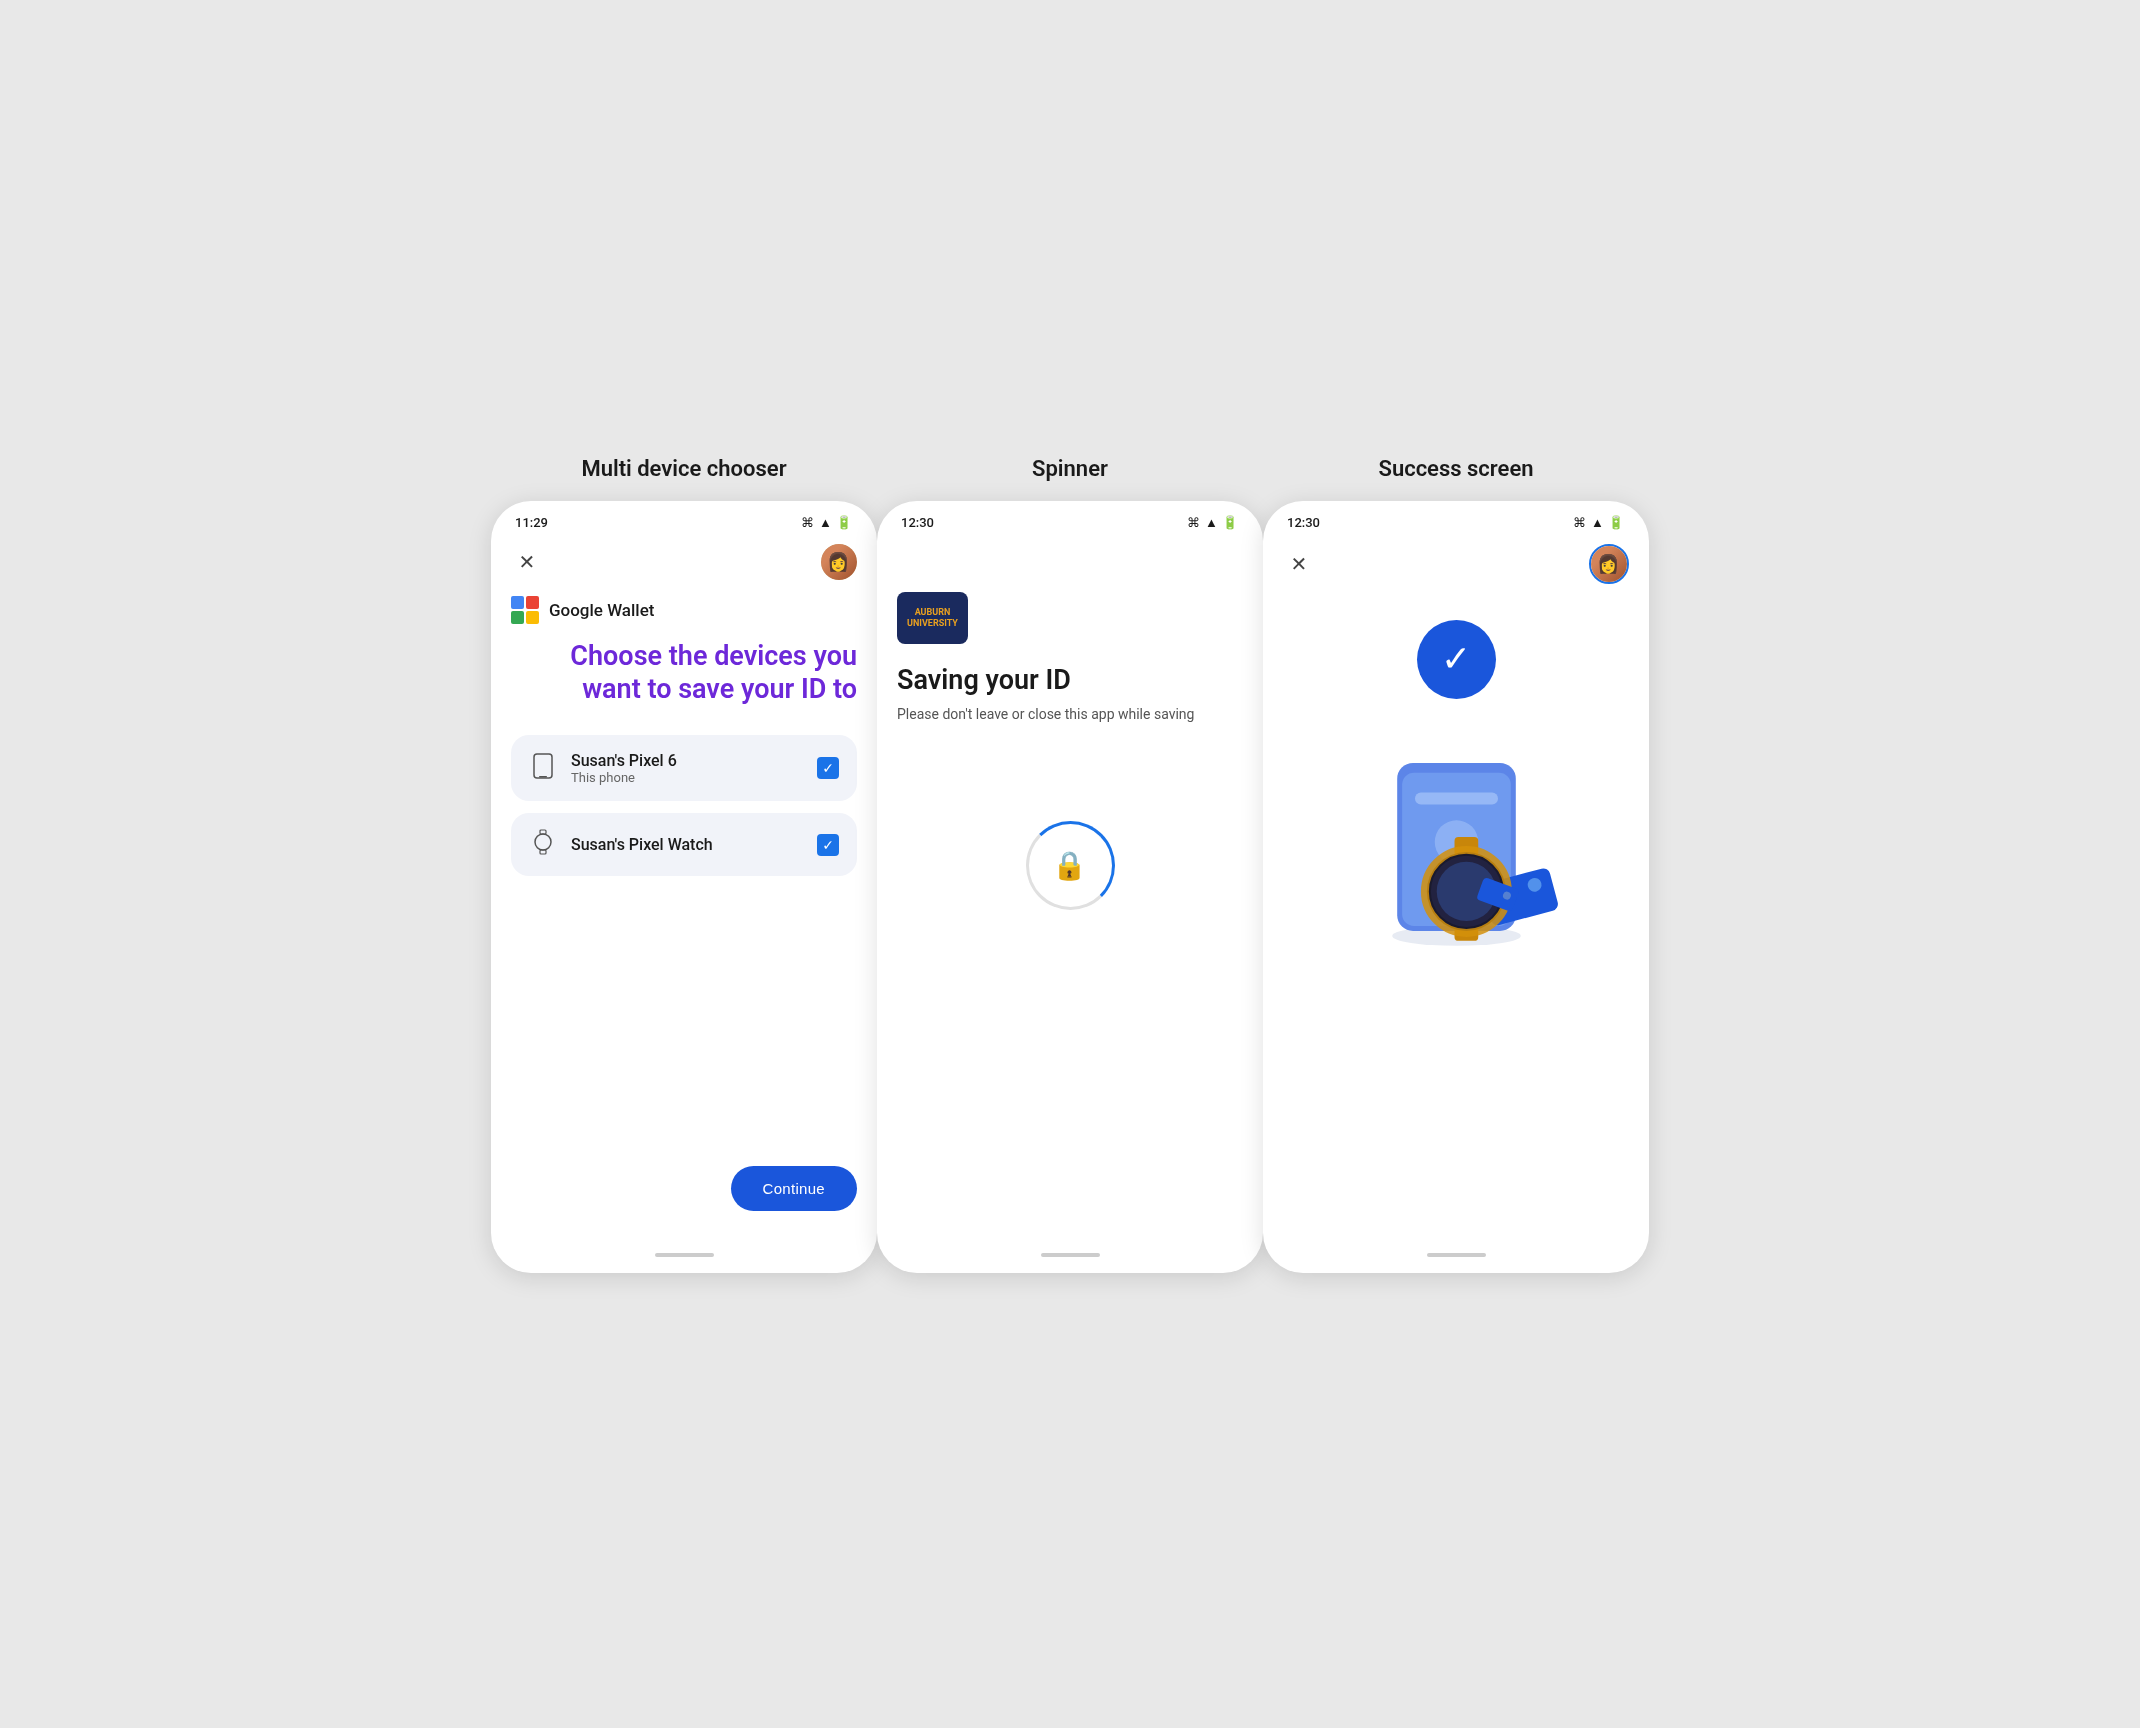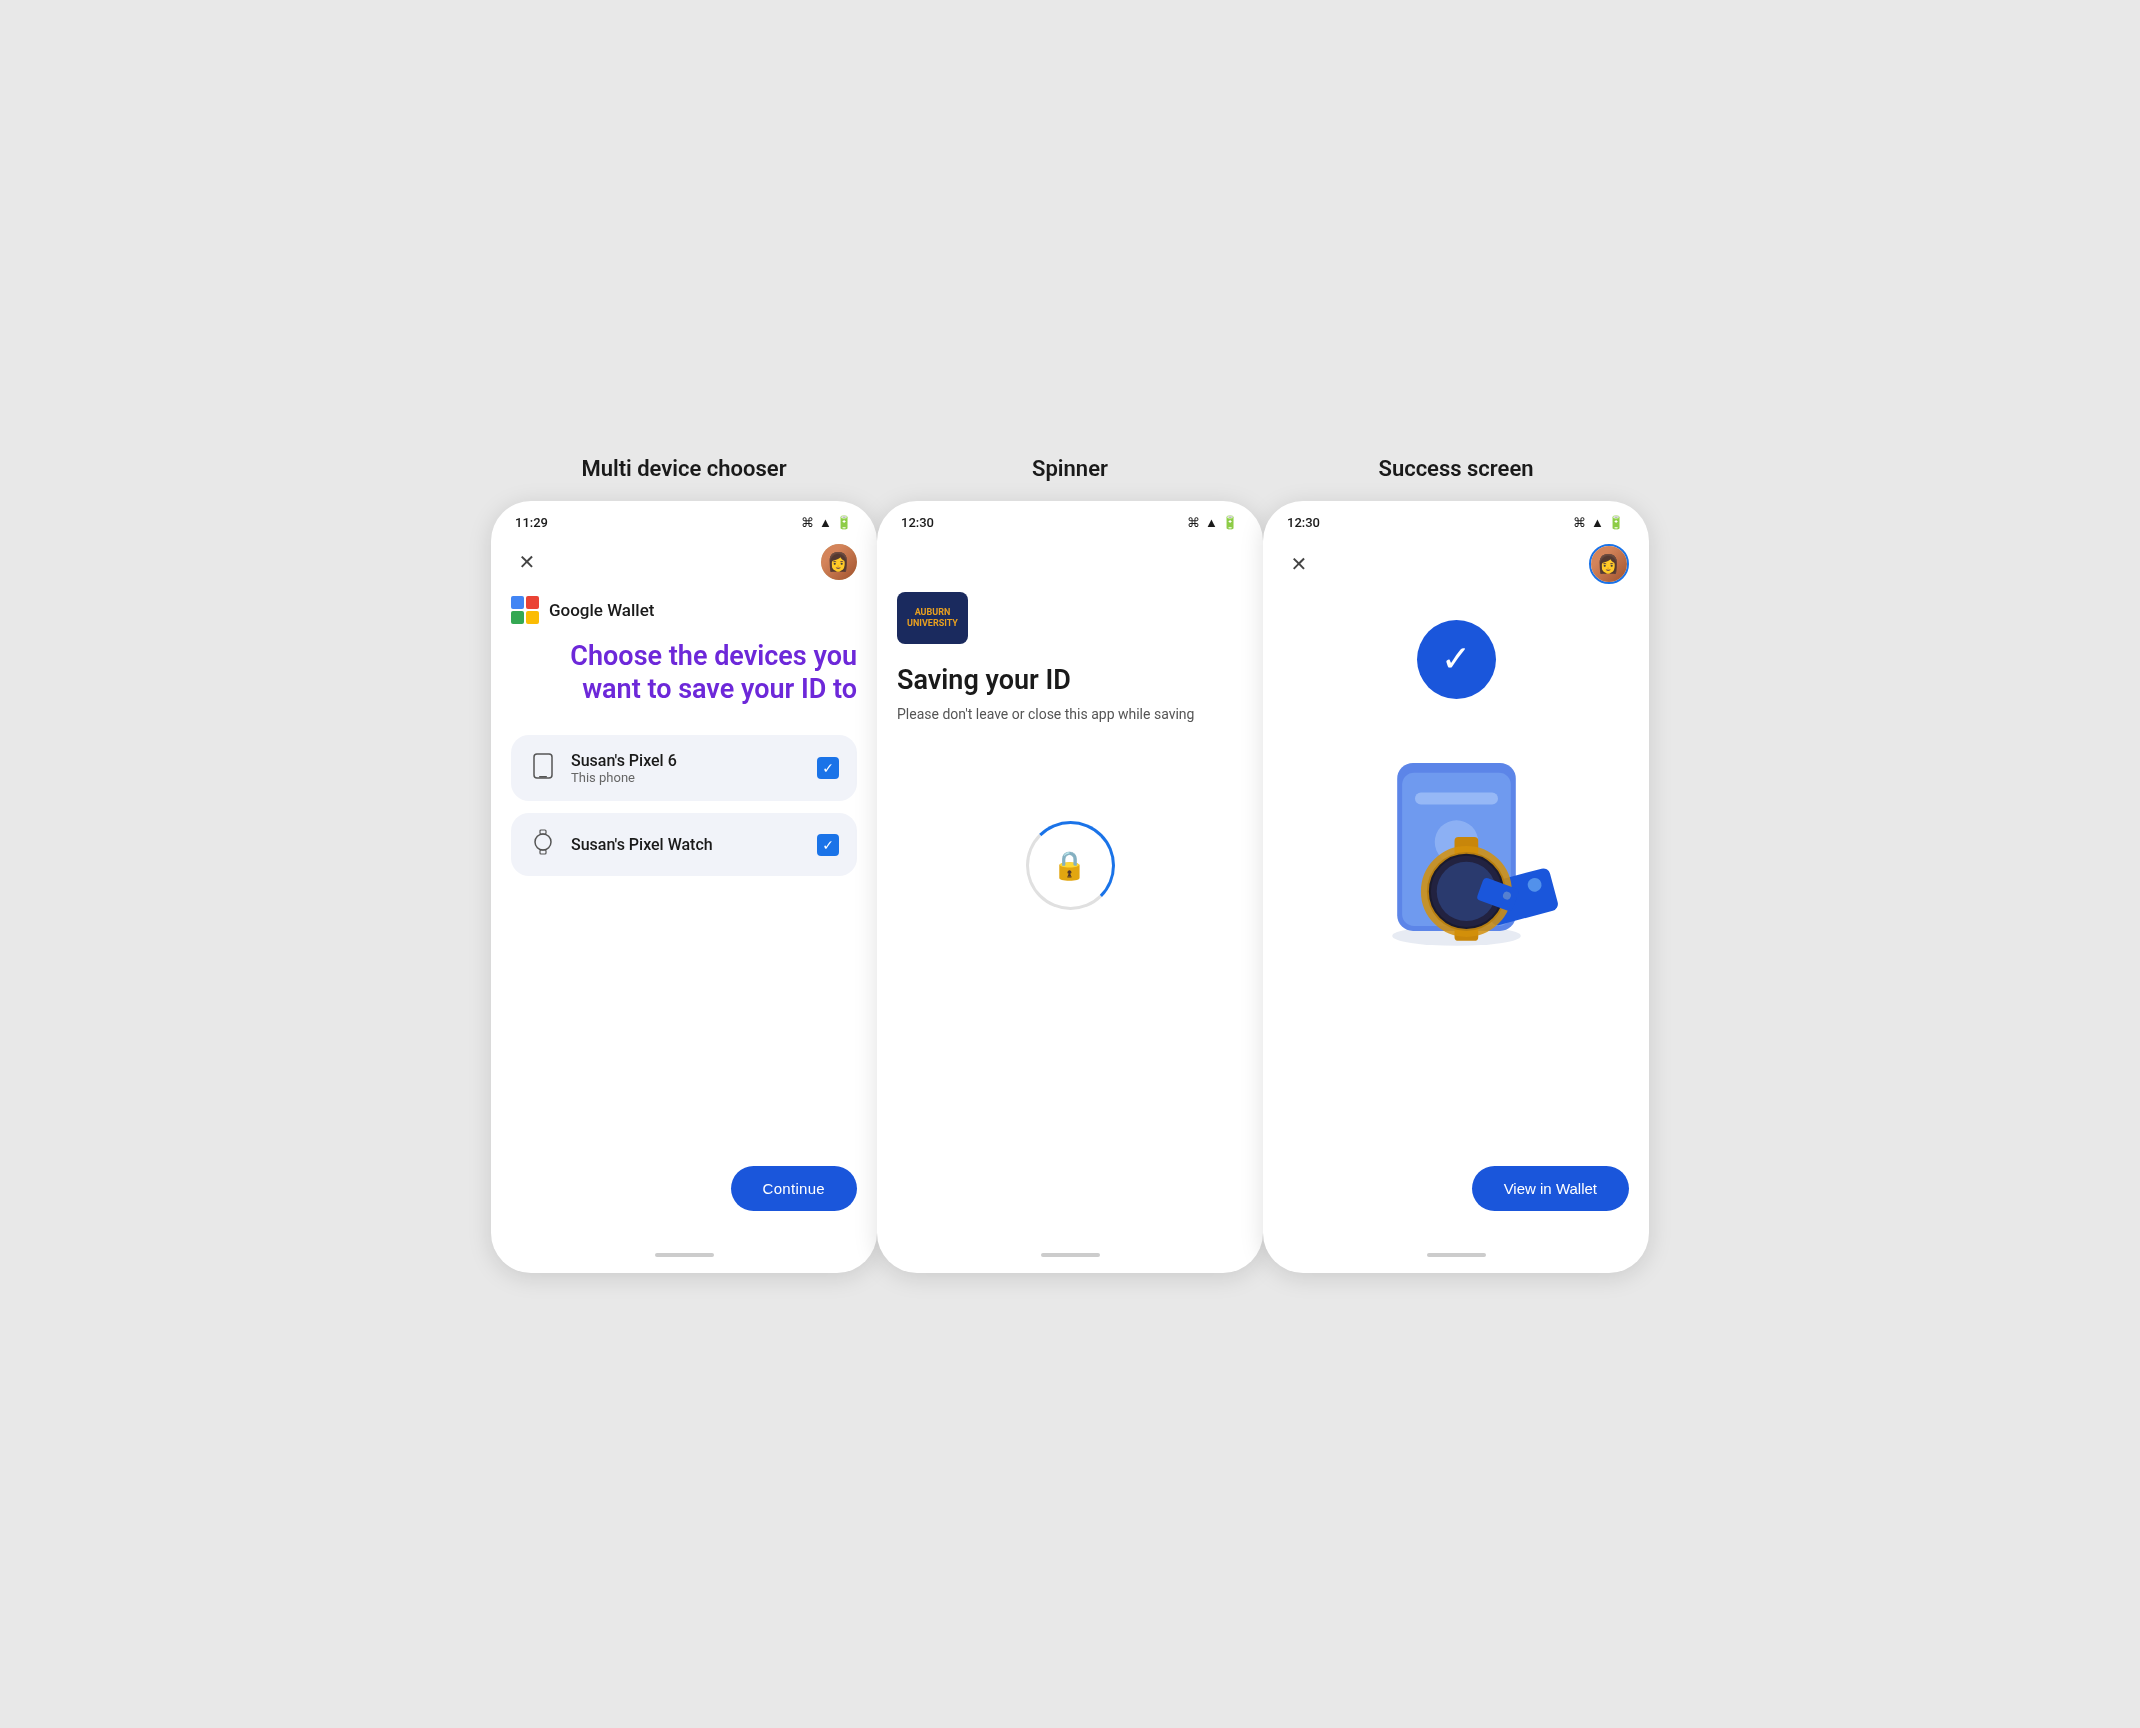--- a/index.html
+++ b/index.html
@@ -554,23 +554,20 @@
 
                 <g transform="rotate(20, 40, 40)">
                   <rect x="52" y="20" width="38" height="24" rx="4" fill="#1a56db"></rect>
                   <circle cx="80" cy="30" r="4" fill="#5580d0"></circle>
                 </g>
               </g>
             </svg>
           </div>
         </div>
 
-        <div class="bottom-area">
-          <button class="view-wallet-btn">View in Wallet</button>
-        </div>
       </div>
 
       <div class="home-indicator"></div>
     </div>
   </div>
 
 </div>
 
 
 </body></html>

